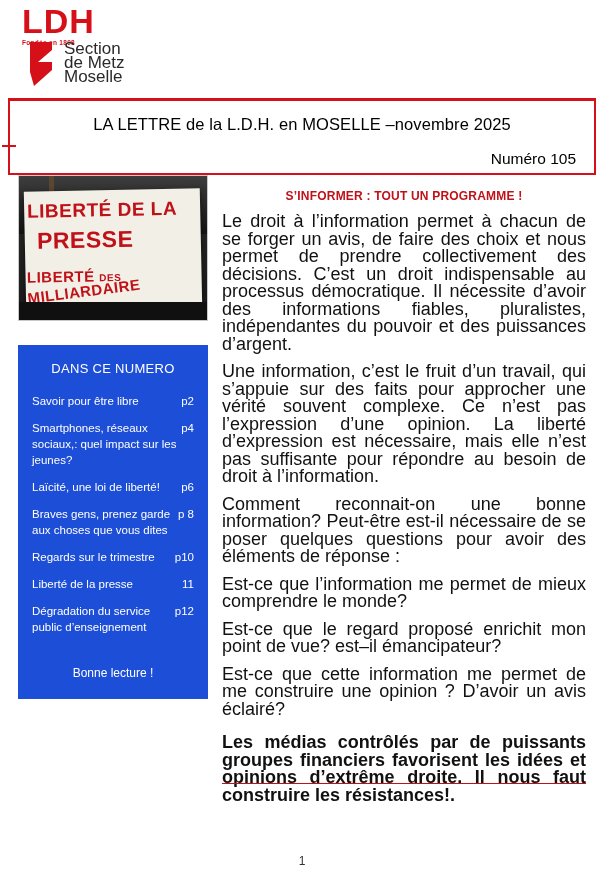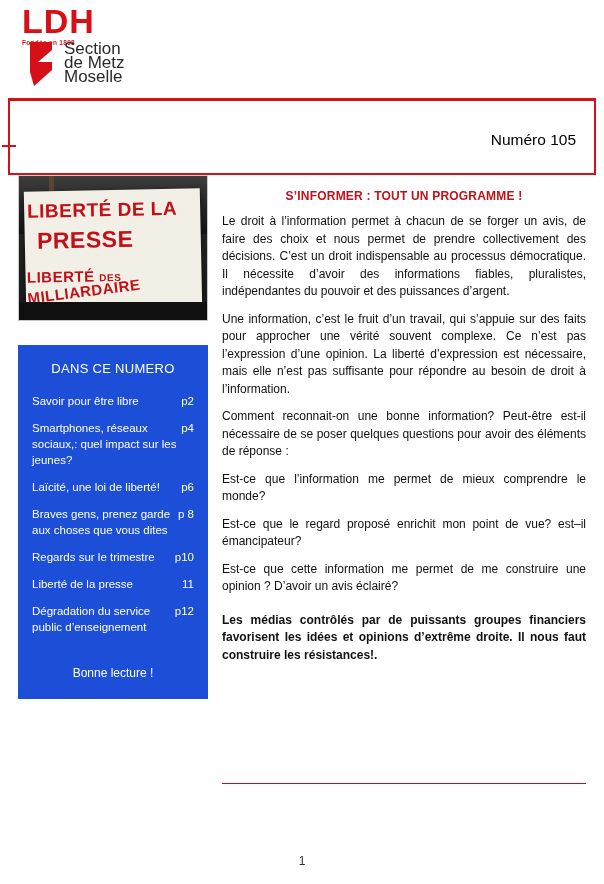--- a/index.html
+++ b/index.html
@@ -215,21 +215,21 @@
     font-family: "Liberation Sans", sans-serif;
     font-weight: bold;
     font-size: 12px;
     color: #C01018;
     text-align: center;
     margin: 14px 0 10px 0;
     letter-spacing: 0.2px;
   }
   p.body {
     margin: 0 0 10px 0;
-    font-size: 12px;
+    font-size: 18px;
     line-height: 17.5px;
     text-align: justify;
     color: #111;
   }
   p.bold {
     font-weight: bold;
   }
   .hr-red-bottom {
     position: absolute;
     left: 222px;
@@ -262,20 +262,21 @@
     <div>Section</div>
     <div>de Metz</div>
     <div>Moselle</div>
   </div>
 </div>
 
 <div class="red-rule"></div>
 
 <div class="titleband">
   <div class="tick-left"></div>
+  <div class="title-main">LA  LETTRE de la L.D.H. en MOSELLE –novembre 2025</div>
   <div class="title-num">Numéro 105</div>
 </div>
 
 <div class="red-rule thin"></div>
 
 <div class="content">
 
   <div class="col-left">
 
     <div class="photo">

